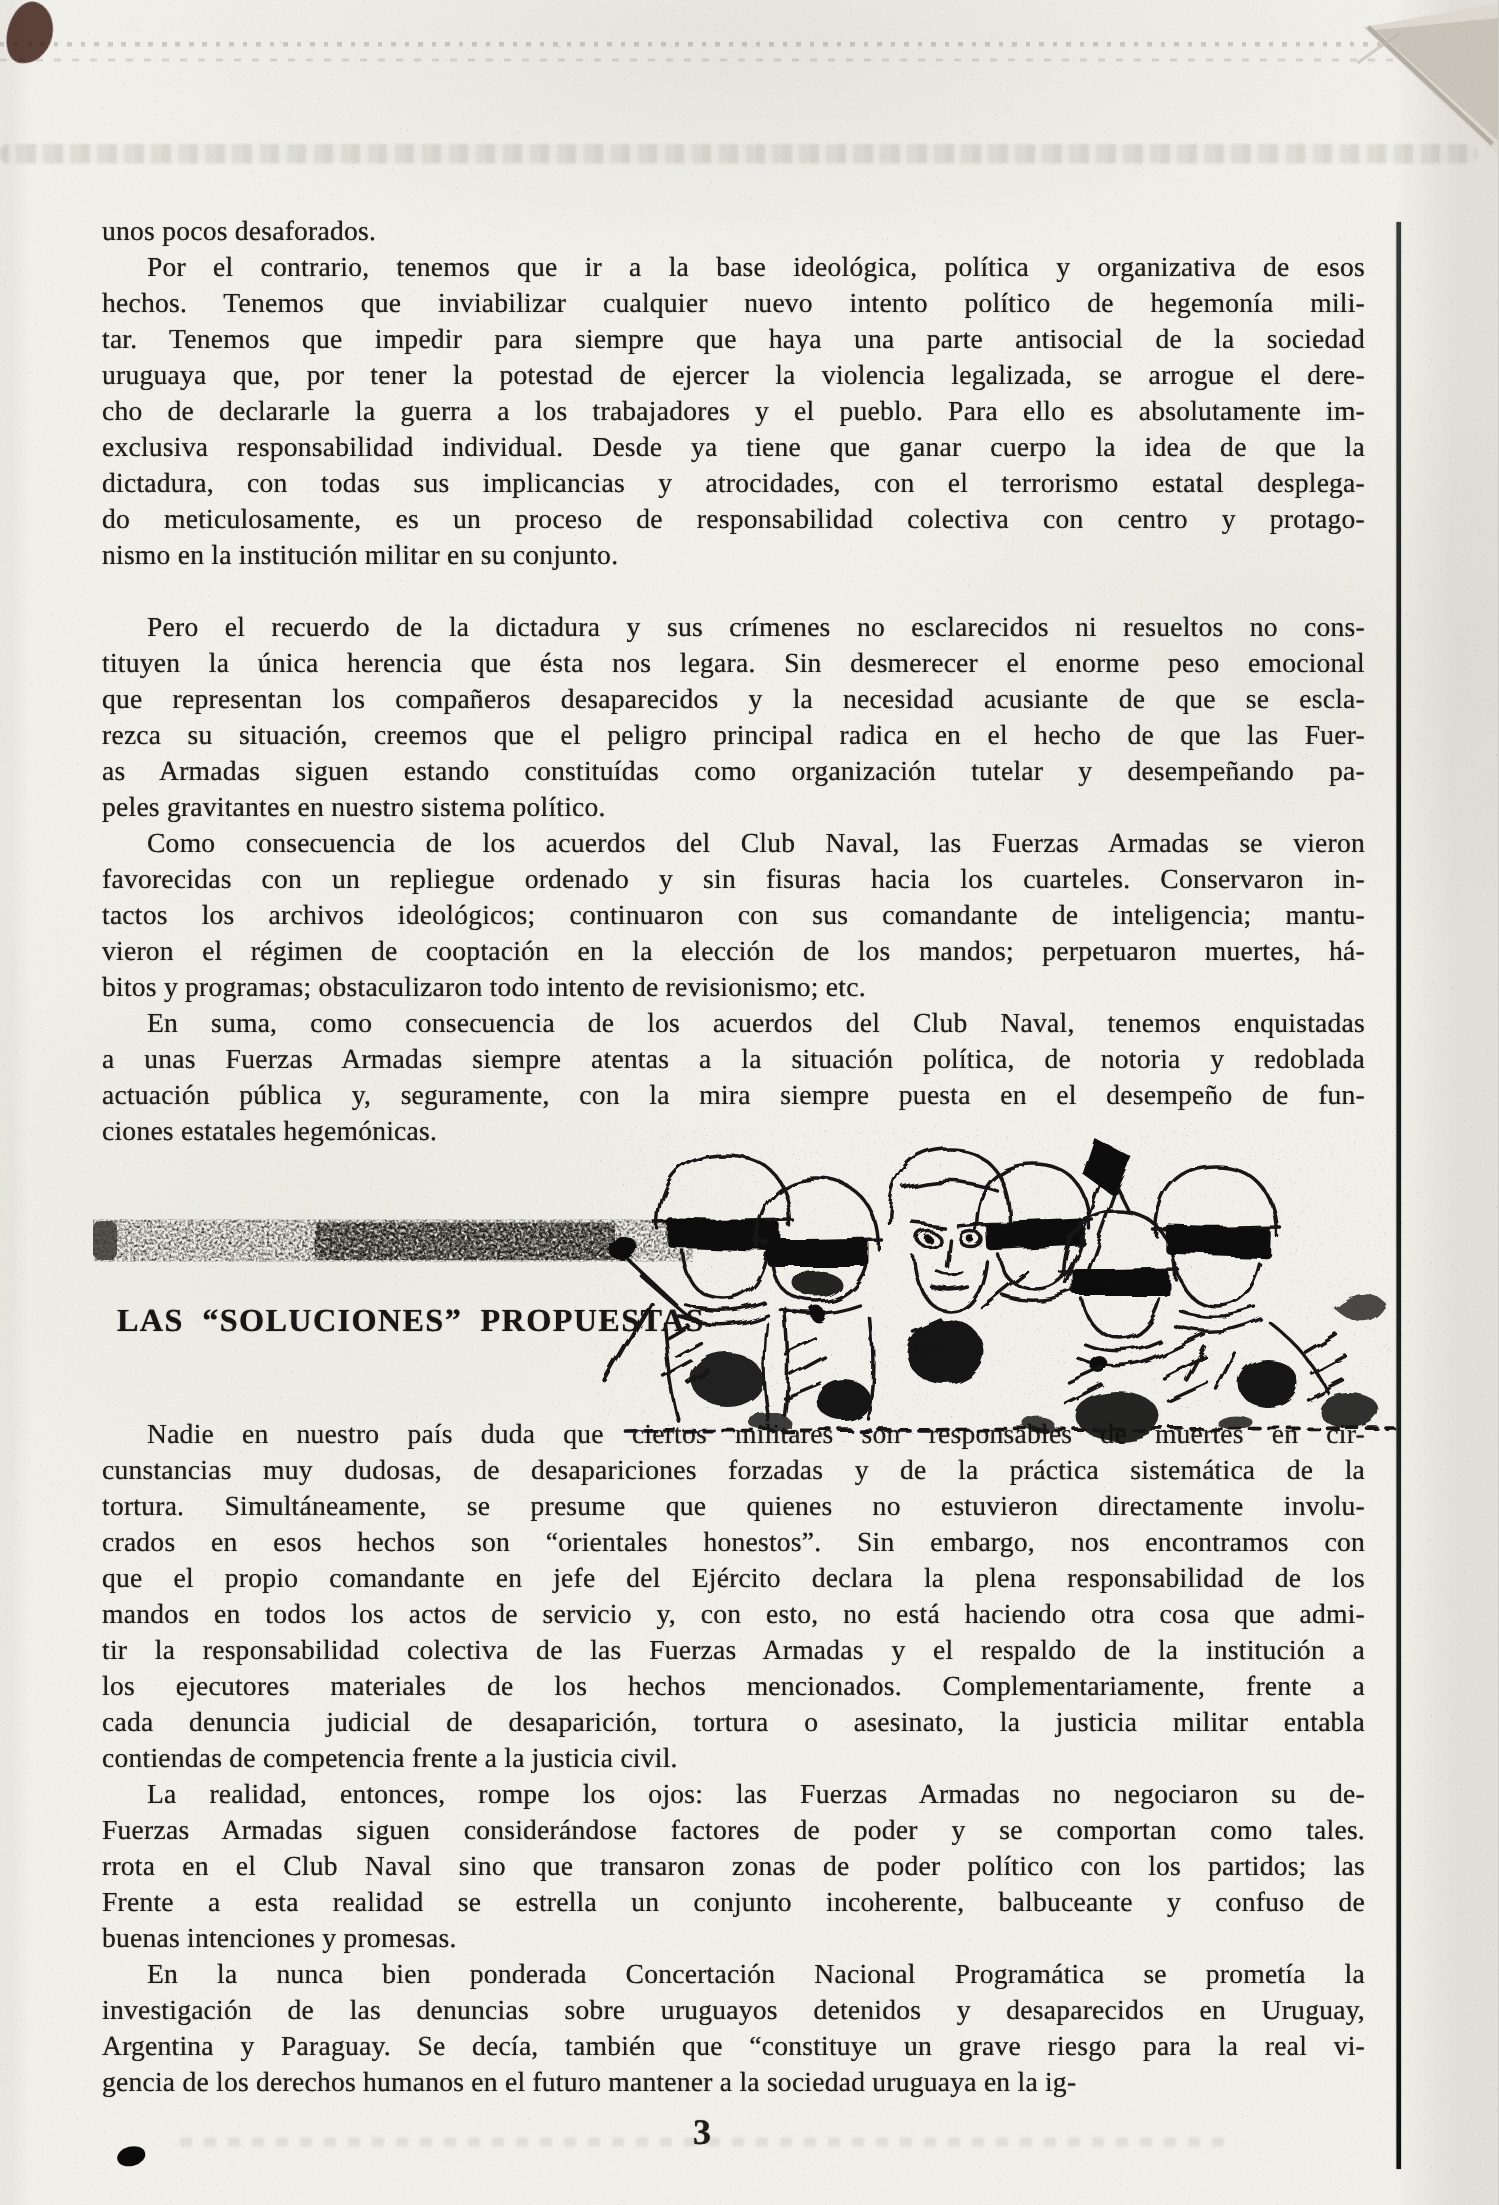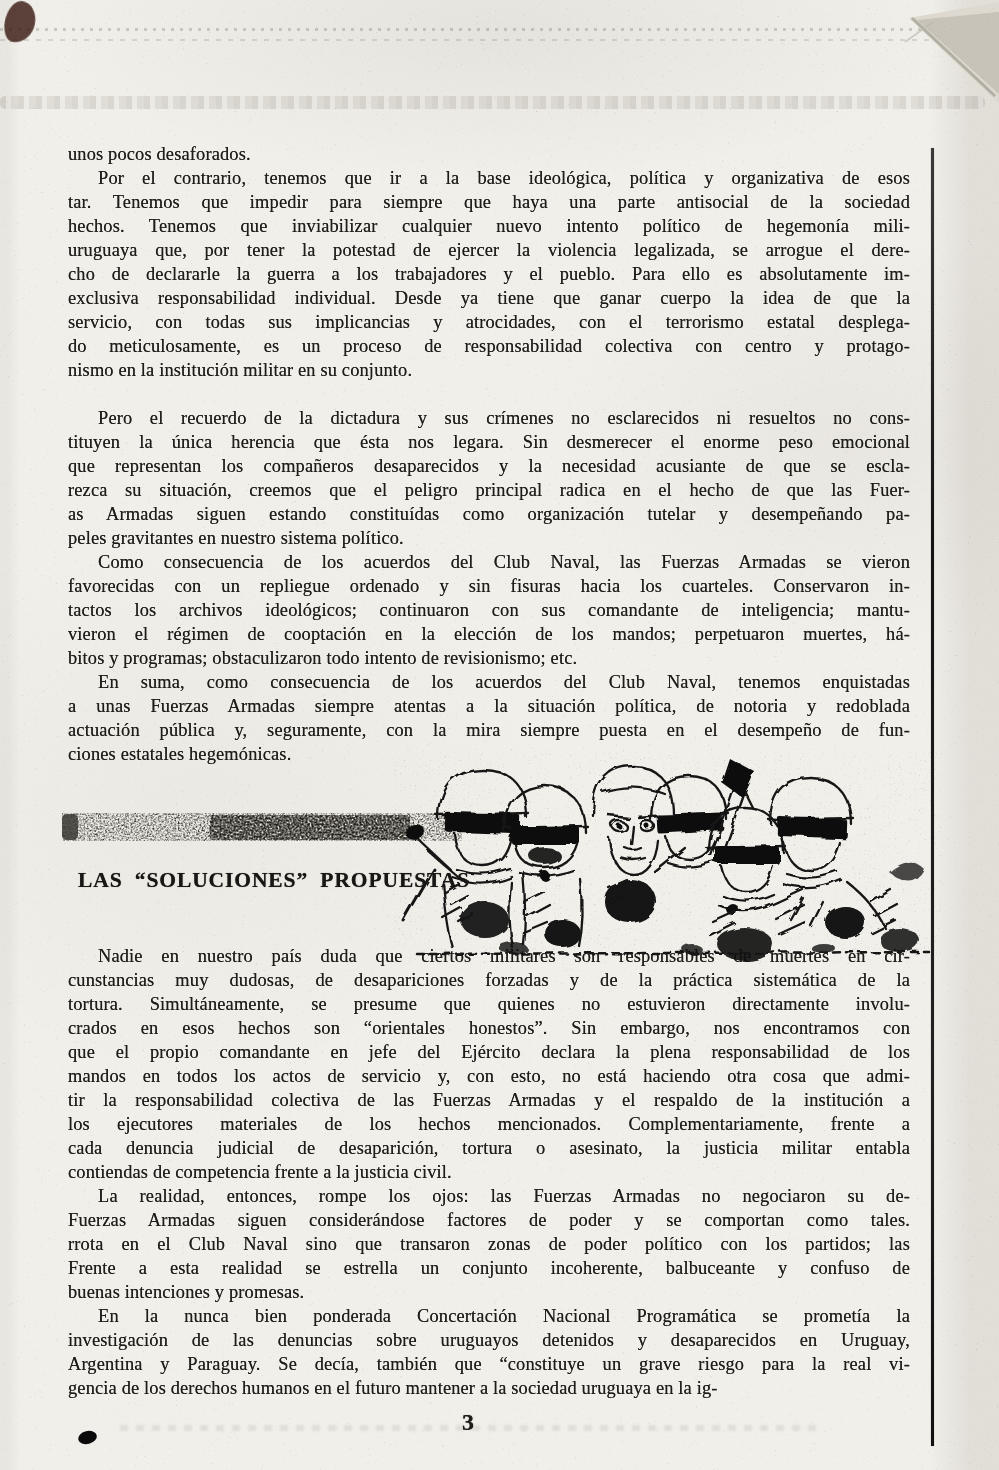--- a/index.html
+++ b/index.html
@@ -81,26 +81,26 @@
   </svg>
 
   <div class="rule-right"></div>
 
   <div class="text-col">
     <div class="para no-indent">
         <div>unos pocos desaforados.</div>
       </div>
     <div class="para">
         <div>Por el contrario, tenemos que ir a la base ideológica, política y organizativa de esos</div>
+        <div>hechos. Tenemos que inviabilizar cualquier nuevo intento político de hegemonía mili-</div>
         <div>tar. Tenemos que impedir para siempre que haya una parte antisocial de la sociedad</div>
-        <div>hechos. Tenemos que inviabilizar cualquier nuevo intento político de hegemonía mili-</div>
         <div>uruguaya que, por tener la potestad de ejercer la violencia legalizada, se arrogue el dere-</div>
         <div>cho de declararle la guerra a los trabajadores y el pueblo. Para ello es absolutamente im-</div>
         <div>exclusiva responsabilidad individual. Desde ya tiene que ganar cuerpo la idea de que la</div>
-        <div>servicio, con todas sus implicancias y atrocidades, con el terrorismo estatal desplega-</div>
+        <div>dictadura, con todas sus implicancias y atrocidades, con el terrorismo estatal desplega-</div>
         <div>do meticulosamente, es un proceso de responsabilidad colectiva con centro y protago-</div>
         <div>nismo en la institución militar en su conjunto.</div>
       </div>
     <div class="para gap-top">
         <div>Pero el recuerdo de la dictadura y sus crímenes no esclarecidos ni resueltos no cons-</div>
         <div>tituyen la única herencia que ésta nos legara. Sin desmerecer el enorme peso emocional</div>
         <div>que representan los compañeros desaparecidos y la necesidad acusiante de que se escla-</div>
         <div>rezca su situación, creemos que el peligro principal radica en el hecho de que las Fuer-</div>
         <div>as Armadas siguen estando constituídas como organización tutelar y desempeñando pa-</div>
         <div>peles gravitantes en nuestro sistema político.</div>

